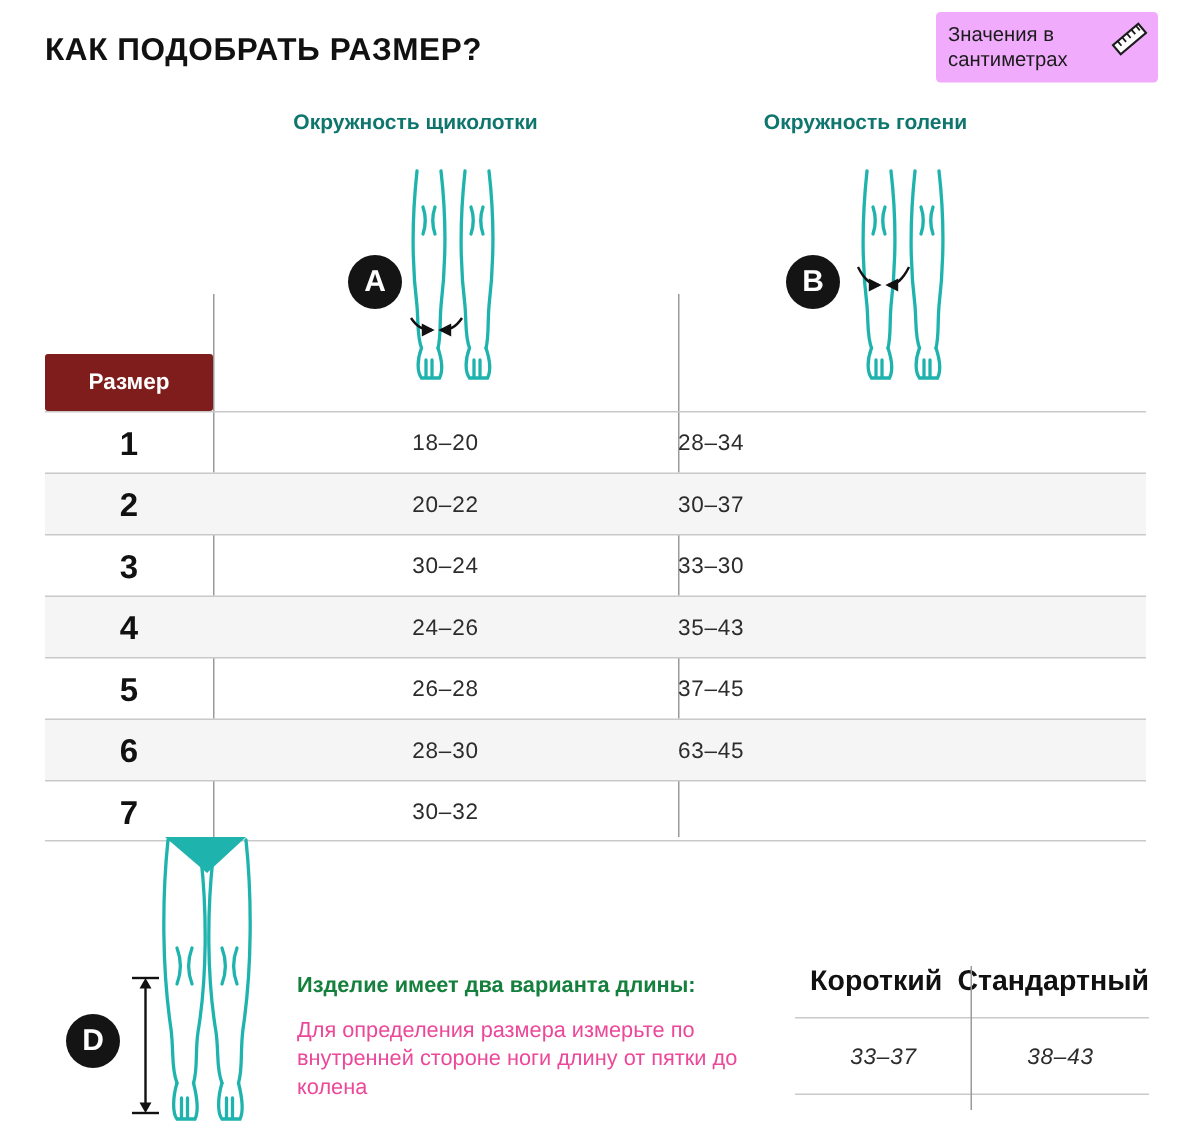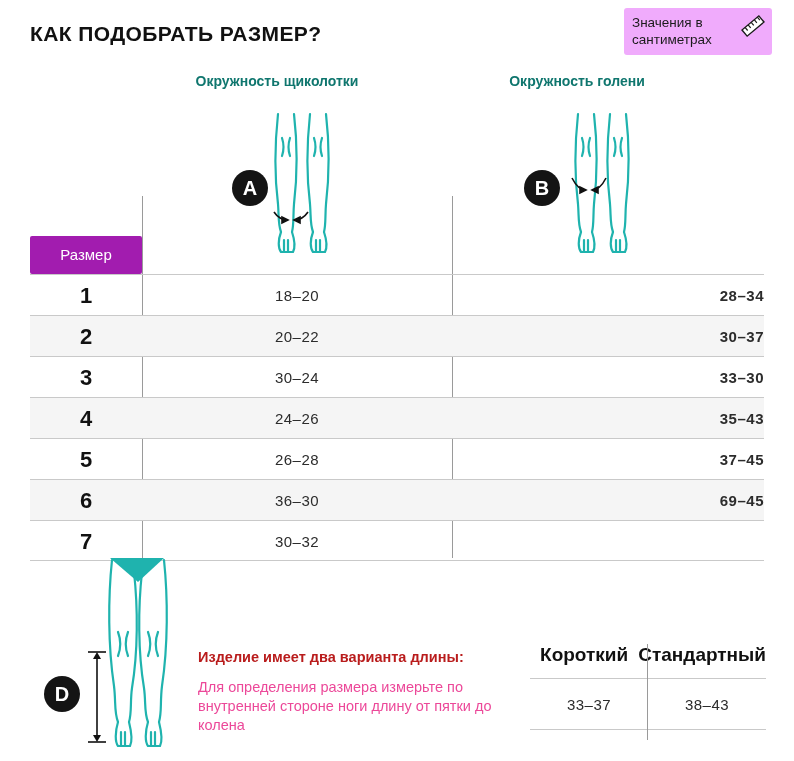--- a/index.html
+++ b/index.html
@@ -92,24 +92,24 @@
   .badge.b { left: 524px; top: 170px; }
   .badge.d { left: 44px; top: 676px; }
 
   
   .size-label {
     position: absolute;
     left: 30px;
     top: 236px;
     width: 112px;
     height: 38px;
-    background: #a21caf;
+    background: #7f1d1d;
     color: #fff;
     font-size: 15px;
-    font-weight: normal;
+    font-weight: bold;
     line-height: 38px;
     text-align: center;
     border-radius: 2px;
   }
 
   .table-area {
     position: absolute;
     left: 30px;
     top: 274px;
     width: 734px;
@@ -146,25 +146,24 @@
     color: #2c2c2c;
     letter-spacing: 0.5px;
   }
   .cell-b {
     position: absolute;
     left: 422px;
     top: 0;
     width: 312px;
     height: 41px;
     line-height: 41px;
-    text-align: right;
+    text-align: left;
     font-size: 15px;
     color: #2c2c2c;
     letter-spacing: 0.5px;
-    font-weight: bold;
   }
 
   
   .vline {
     position: absolute;
     width: 1px;
     background: #9a9a9a;
   }
   .vline.v1 { left: 142px; top: 196px; height: 362px; }
   .vline.v2 { left: 452px; top: 196px; height: 362px; }
@@ -182,21 +181,21 @@
 
   .bottom-text {
     position: absolute;
     left: 198px;
     top: 648px;
     width: 320px;
   }
   .bottom-text .lead {
     font-size: 14.5px;
     font-weight: bold;
-    color: #b91c1c;
+    color: #15803d;
     margin-bottom: 12px;
     line-height: 18px;
   }
   .bottom-text .desc {
     font-size: 14.5px;
     line-height: 19px;
     color: #ec4899;
   }
 
   .len-table {
@@ -224,20 +223,21 @@
   .len-vals {
     display: flex;
     font-size: 15px;
     color: #2c2c2c;
     letter-spacing: 0.5px;
   }
   .len-vals .c {
     flex: 1;
     text-align: center;
     padding: 17px 0 16px 0;
+    font-style: italic;
   }
   .len-vline {
     position: absolute;
     left: 117px;
     top: 0;
     width: 1px;
     height: 96px;
     background: #9a9a9a;
   }
 </style>
@@ -350,22 +350,22 @@
       <div class="cell-a">24–26</div>
       <div class="cell-b">35–43</div>
     </div>
     <div class="row">
       <div class="cell-size">5</div>
       <div class="cell-a">26–28</div>
       <div class="cell-b">37–45</div>
     </div>
     <div class="row alt">
       <div class="cell-size">6</div>
-      <div class="cell-a">36–30</div>
-      <div class="cell-b">69–45</div>
+      <div class="cell-a">28–30</div>
+      <div class="cell-b">63–45</div>
     </div>
     <div class="row">
       <div class="cell-size">7</div>
       <div class="cell-a">30–32</div>
     </div>
   </div>
 
   <svg class="leg-fig d" width="120" height="196" viewBox="0 0 120 196">
 
     <path d="M24 2 L78 2 L52 26 Z" fill="#1fb3ae"></path>

